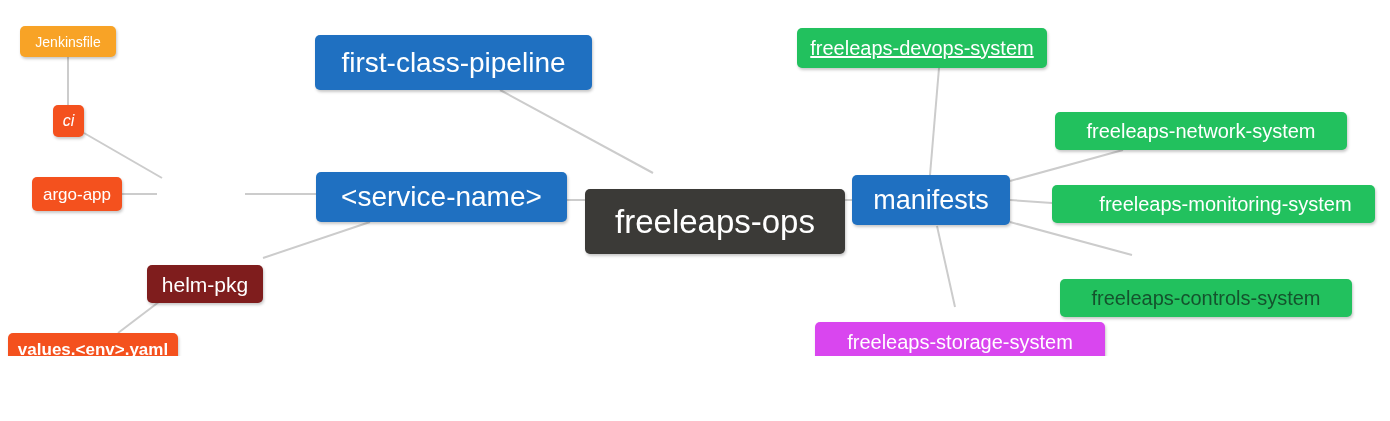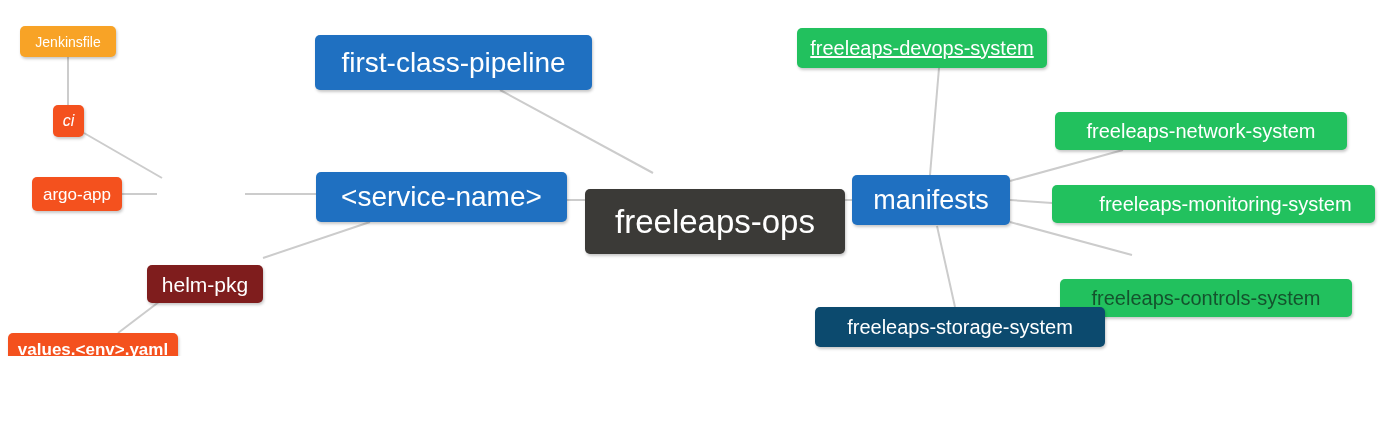--- a/index.html
+++ b/index.html
@@ -64,14 +64,14 @@
     <div class="node" style="left: 147px; top: 257px; width: 116px; height: 38px; background: #7f1d1d; font-size: 21px; color: rgb(255, 255, 255); margin-top: 8px;">helm-pkg</div>
     <div class="node" style="left: 8px; top: 333px; width: 170px; height: 33px; background: rgb(244, 81, 30); font-size: 17px; color: rgb(255, 255, 255); font-weight: bold;">values.&lt;env&gt;.yaml</div>
     <div class="node" style="left: 315px; top: 35px; width: 277px; height: 55px; background: rgb(31, 112, 193); font-size: 28px; color: rgb(255, 255, 255);">first-class-pipeline</div>
     <div class="node" style="left: 316px; top: 172px; width: 251px; height: 50px; background: rgb(31, 112, 193); font-size: 28px; color: rgb(255, 255, 255);">&lt;service-name&gt;</div>
     <div class="node" style="left: 585px; top: 173px; width: 260px; height: 65px; background: rgb(59, 58, 55); font-size: 33px; color: rgb(255, 255, 255); margin-top: 16px;">freeleaps-ops</div>
     <div class="node" style="left: 852px; top: 175px; width: 158px; height: 50px; background: rgb(31, 112, 193); font-size: 27px; color: rgb(255, 255, 255);">manifests</div>
     <div class="node" style="left: 797px; top: 28px; width: 250px; height: 40px; background: rgb(34, 193, 94); font-size: 20px; color: rgb(255, 255, 255); text-decoration: underline;">freeleaps-devops-system</div>
     <div class="node" style="left: 1055px; top: 112px; width: 292px; height: 38px; background: rgb(34, 193, 94); font-size: 20px; color: rgb(255, 255, 255);">freeleaps-network-system</div>
     <div class="node" style="left: 1052px; top: 185px; width: 323px; height: 38px; background: rgb(34, 193, 94); font-size: 20px; color: rgb(255, 255, 255); padding-left: 24px;">freeleaps-monitoring-system</div>
     <div class="node" style="left: 1060px; top: 255px; width: 292px; height: 38px; background: rgb(34, 193, 94); font-size: 20px; color: #14532d; margin-top: 24px;">freeleaps-controls-system</div>
-    <div class="node" style="left: 815px; top: 307px; width: 290px; height: 40px; background: #0c4a6e; font-size: 20px; color: rgb(255, 255, 255);">freeleaps-storage-system</div>
+    <div class="node" style="left: 815px; top: 322px; width: 290px; height: 40px; background: #d946ef; font-size: 20px; color: rgb(255, 255, 255);">freeleaps-storage-system</div>
   </div>
 
 </body></html>

